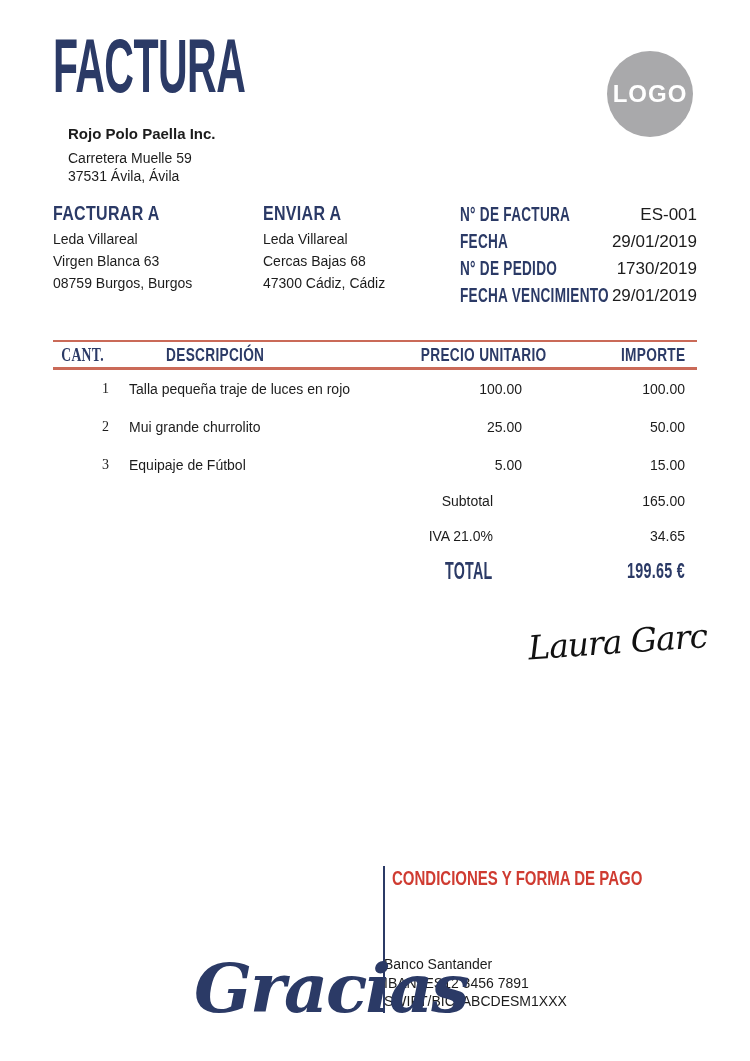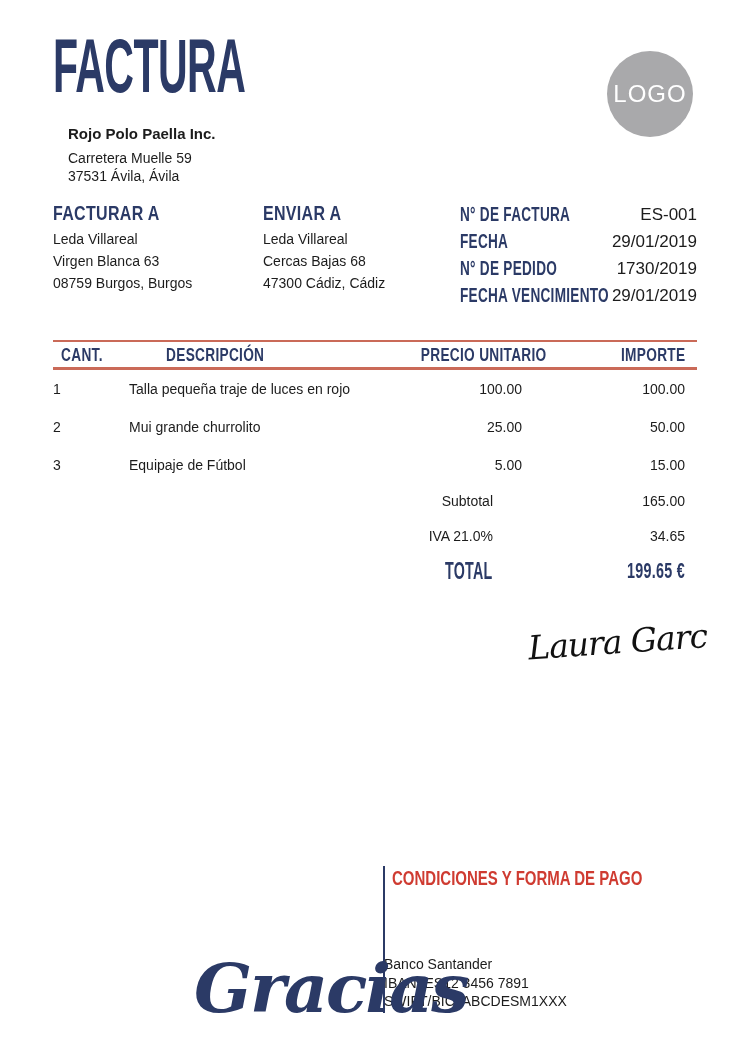--- a/index.html
+++ b/index.html
@@ -21,21 +21,21 @@
 
   
   .title{
     position:absolute;left:53px;top:26px;font-size:76px;font-weight:700;line-height:1.05;
     color:var(--navy);letter-spacing:-1px;transform:scaleX(.54);transform-origin:0 0;white-space:nowrap;
   }
   .logo{
     position:absolute;left:607px;top:51px;width:86px;height:86px;border-radius:50%;
     background:var(--logo-gray);display:flex;align-items:center;justify-content:center;
   }
-  .logo-text{color:#fff;font-size:24px;font-weight:400;letter-spacing:1px;}
+  .logo-text{color:#fff;font-size:24px;font-weight:700;letter-spacing:1px;}
 
   
   .company{position:absolute;left:53px;top:124px;margin-left:15px;}
   .company-name{font-size:15px;font-weight:700;line-height:20px;}
   .company-addr{margin-top:5px;font-size:14px;line-height:18px;}
 
   
   .party{position:absolute;top:201px;}
   .party.bill{left:53px;}
   .party.ship{left:263px;}
@@ -48,21 +48,21 @@
   .meta-label{font-size:20px;line-height:27px;transform:scaleX(.68);}
   .meta-value{position:absolute;right:0;top:0;line-height:27px;font-size:17px;}
 
   
   .items{position:absolute;left:53px;top:340px;width:644px;}
   .thead{
     display:flex;align-items:center;height:30px;
     border-top:2px solid var(--rule-red);border-bottom:3px solid var(--rule-red);
   }
   .th{font-size:19px;transform:scaleX(.72);}
-  .col-qty{width:56px;text-align:left;}
+  .col-qty{width:56px;text-align:right;font-family:Liberation Serif, serif;}
   .col-desc{flex:1;padding-left:20px;}
   .th-desc-cell{flex:1;text-align:center;padding-right:50px;}
   .col-price{width:150px;text-align:right;}
   .col-amt{width:175px;padding-right:12px;text-align:right;}
   .tr{display:flex;align-items:center;height:38px;font-size:14px;}
 
   
   .totals{position:absolute;left:53px;top:483px;width:644px;}
   .trow{display:flex;align-items:center;height:35px;font-size:14px;}
   .trow.grand{height:36px;}

